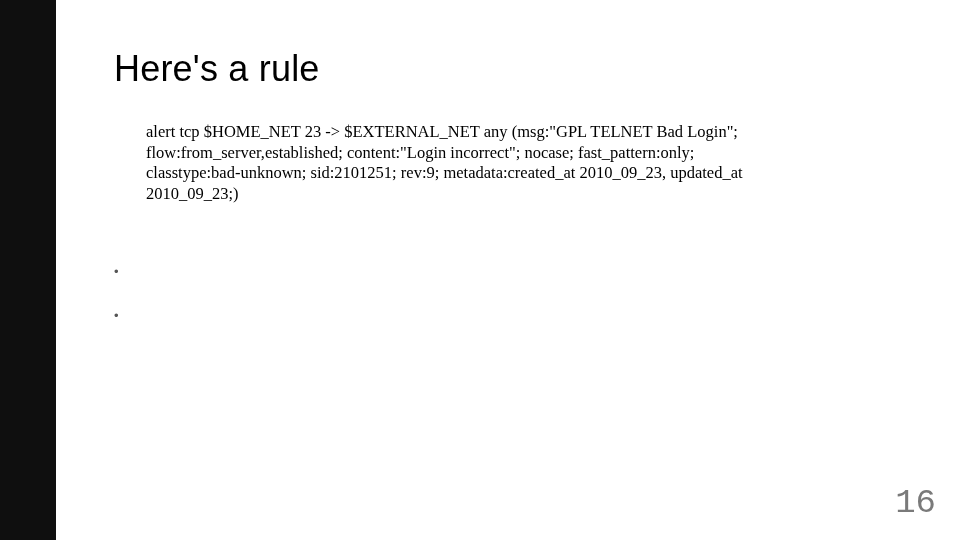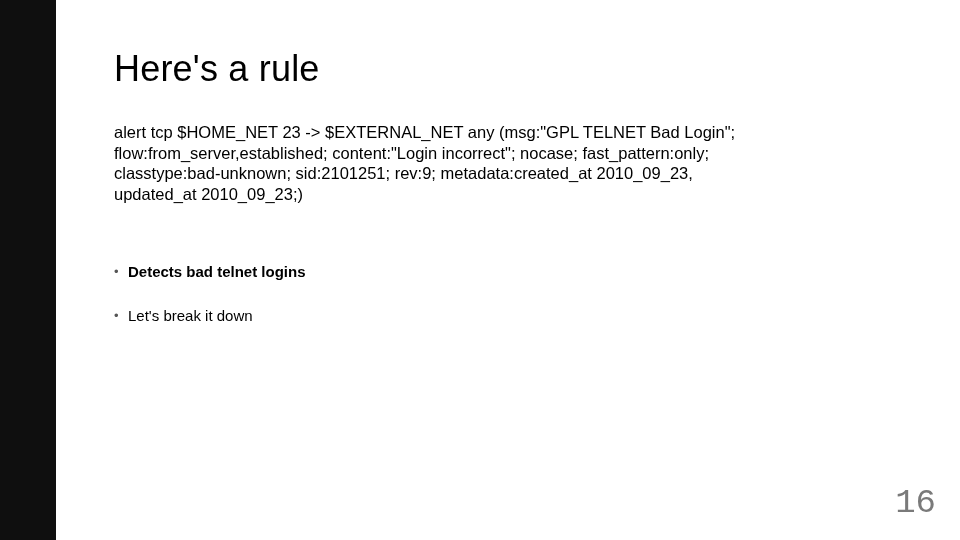--- a/index.html
+++ b/index.html
@@ -30,27 +30,28 @@
     box-sizing: border-box;
     padding: 48px 58px 0 58px;
   }
   .title {
     font-size: 36px;
     font-weight: 400;
     margin: 0 0 32px 0;
     letter-spacing: 0.2px;
   }
   .code {
-    font-family: Liberation Sans, sans-serif;
+    font-family: Liberation Serif, serif;
     font-size: 16.5px;
     line-height: 1.25;
     white-space: normal;
     word-break: break-word;
     margin-bottom: 58px;
     max-width: 660px;
+    margin-left: 32px;
   }
   ul.bullets {
     list-style: none;
     padding: 0;
     margin: 0;
   }
   ul.bullets li {
     display: flex;
     align-items: flex-start;
     font-size: 15px;
@@ -84,23 +85,21 @@
 
 <div class="content">
 
   <h1 class="title">Here's a rule</h1>
 
   <div class="code">alert tcp $HOME_NET 23 -&gt; $EXTERNAL_NET any (msg:"GPL TELNET Bad Login"; flow:from_server,established; content:"Login incorrect"; nocase; fast_pattern:only; classtype:bad-unknown; sid:2101251; rev:9; metadata:created_at 2010_09_23, updated_at 2010_09_23;)</div>
 
   <ul class="bullets">
     <li class="bold">
       <span class="dot">•</span>
-      <span class="txt">Detects bad telnet logins</span>
     </li>
     <li>
       <span class="dot">•</span>
-      <span class="txt">Let's break it down</span>
     </li>
   </ul>
 
 </div>
 
 <div class="pagenum">16</div>
 
 </body></html>

